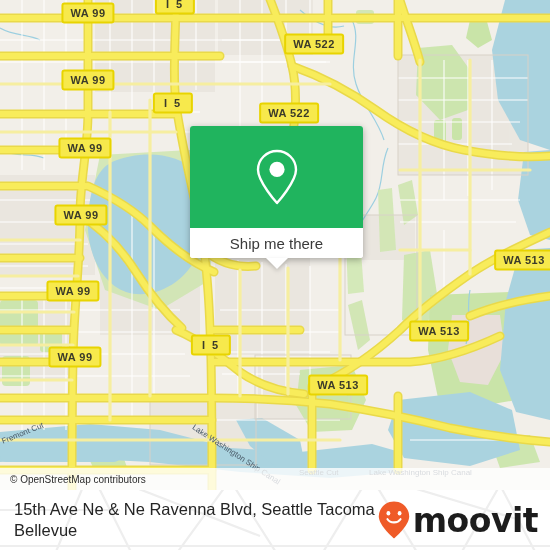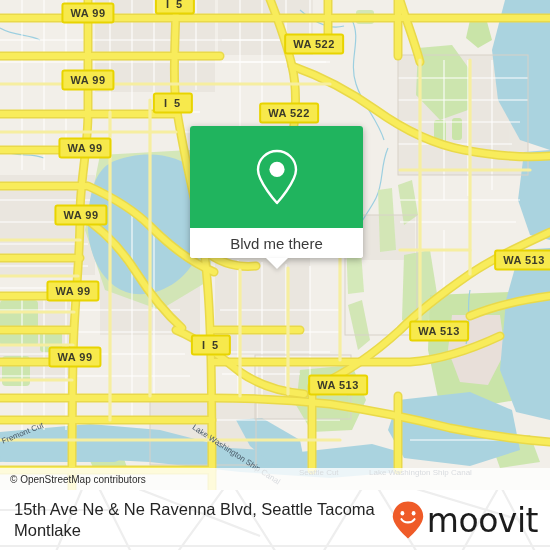--- a/index.html
+++ b/index.html
@@ -122,21 +122,21 @@
     line-height:21px;
     max-width:390px;
   }
   .logo{display:flex;align-items:center;gap:2px;flex:0 0 auto;}
   .logo-word{
     color:#1c1c1c;
     font-size:33px;
     line-height:33px;
     letter-spacing:-0.5px;
     font-family:"DejaVu Sans", sans-serif;
-    font-weight:normal;
+    font-weight:bold;
   }
 </style>
 </head>
 <body>
 
 <div id="app">
 
   <div class="map">
 
     <svg width="550" height="490" viewBox="0 0 550 490">
@@ -444,42 +444,42 @@
   </div>
 
   <div class="card">
     <div class="card-green">
       <svg width="48" height="60" viewBox="0 0 48 60">
         <path d="M24 4 C13.5 4 5 12.4 5 22.8 C5 35 24 56 24 56 C24 56 43 35 43 22.8 C43 12.4 34.5 4 24 4 Z" fill="none" stroke="#ffffff" stroke-width="2.4" stroke-linejoin="round"></path>
         <circle cx="24" cy="22.4" r="7.6" fill="#ffffff"></circle>
       </svg>
     </div>
     <div class="card-foot">
-      <span>Blvd me there</span>
+      <span>Ship me there</span>
       <span class="card-tail"></span>
     </div>
   </div>
 
   <div class="footer">
     <svg class="footer-wm" viewBox="0 0 550 140">
       <g stroke="#eeeeee" stroke-width="2.2" fill="none">
         <path d="M40 140 L90 20 L150 140"></path>
         <path d="M150 140 L230 30 L300 140"></path>
         <path d="M300 140 L370 25 L440 140"></path>
         <path d="M440 140 L500 35 L550 130"></path>
         <path d="M0 96 L550 96"></path>
         <path d="M0 60 L120 60"></path>
         <path d="M370 25 L520 70"></path>
         <path d="M90 20 L260 86"></path>
       </g>
     </svg>
     <div class="footer-inner">
       <div class="addr">
         <div>15th Ave Ne &amp; Ne Ravenna Blvd, Seattle Tacoma</div>
-        <div>Montlake</div>
+        <div>Bellevue</div>
       </div>
       <div class="logo">
         <svg width="34" height="40" viewBox="0 0 34 40">
           <path d="M17 1.5 C8.6 1.5 1.8 8.2 1.8 16.5 C1.8 25.6 17 38.5 17 38.5 C17 38.5 32.2 25.6 32.2 16.5 C32.2 8.2 25.4 1.5 17 1.5 Z" fill="#ef5b28"></path>
           <ellipse cx="11.4" cy="13.2" rx="1.9" ry="2.3" fill="#ffffff"></ellipse>
           <ellipse cx="22.6" cy="13.2" rx="1.9" ry="2.3" fill="#ffffff"></ellipse>
           <path d="M10.5 19.2 C13.2 23.4 20.8 23.4 23.5 19.2" fill="none" stroke="#ffffff" stroke-width="2.1" stroke-linecap="round"></path>
         </svg>
         <span class="logo-word">moovit</span>
       </div>

